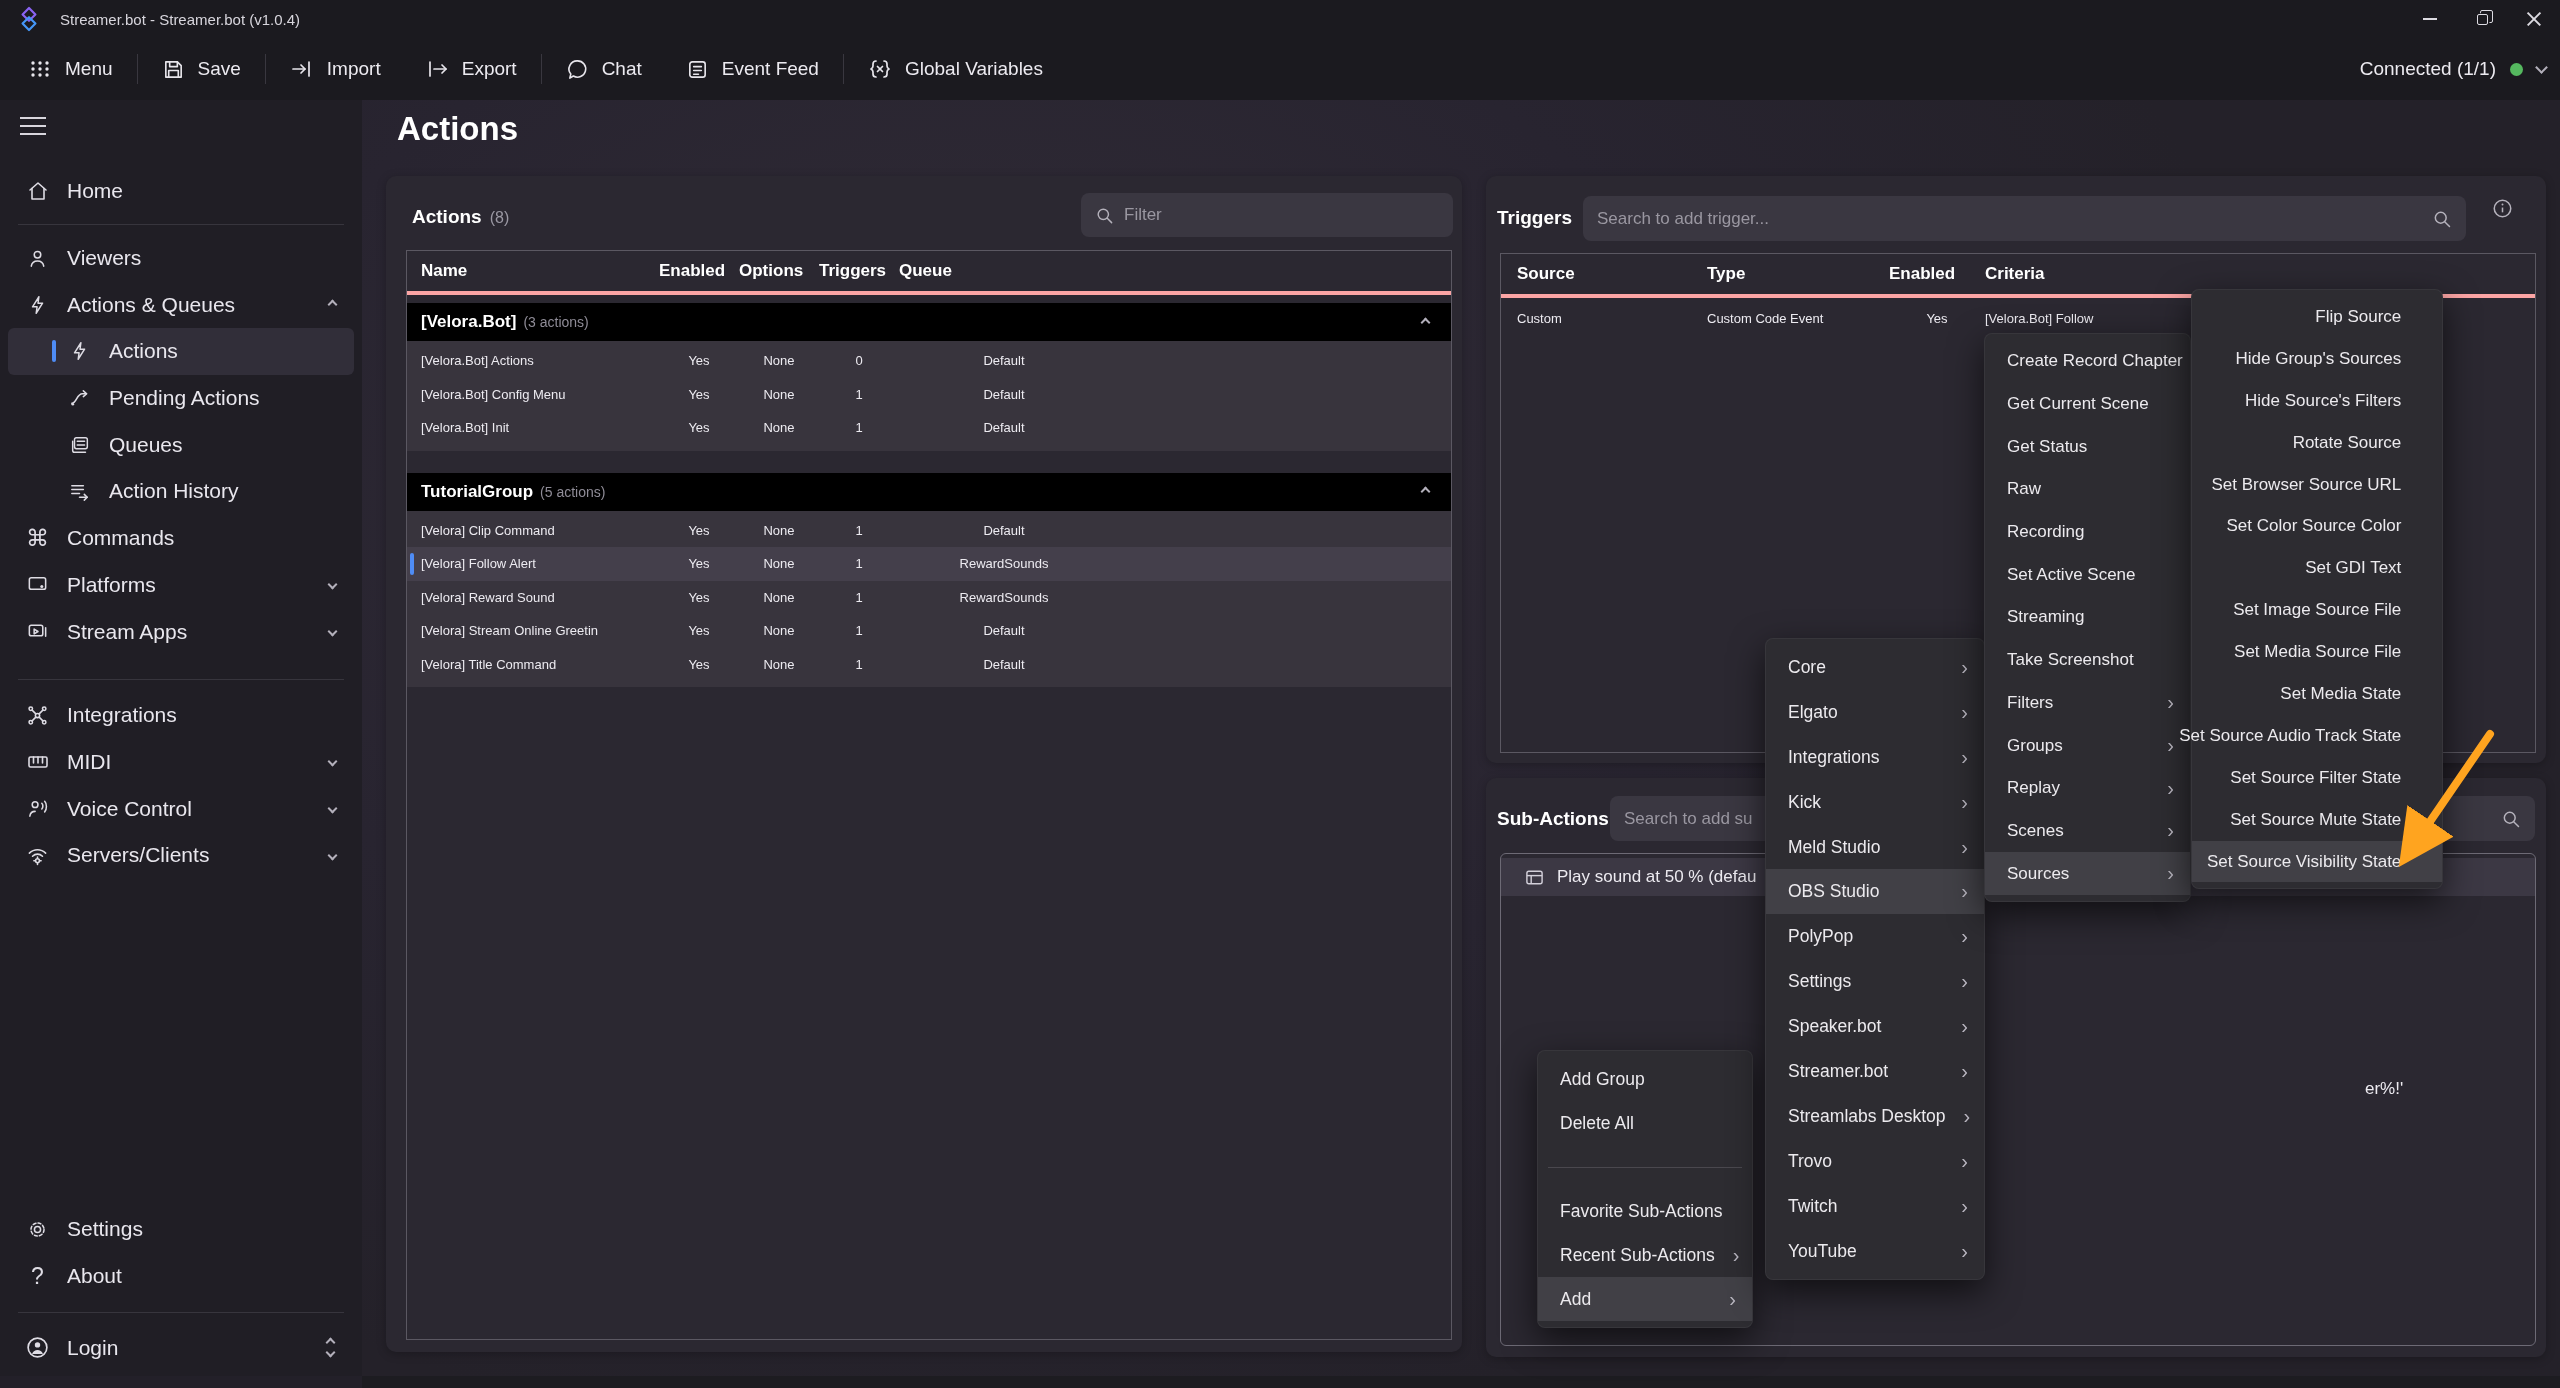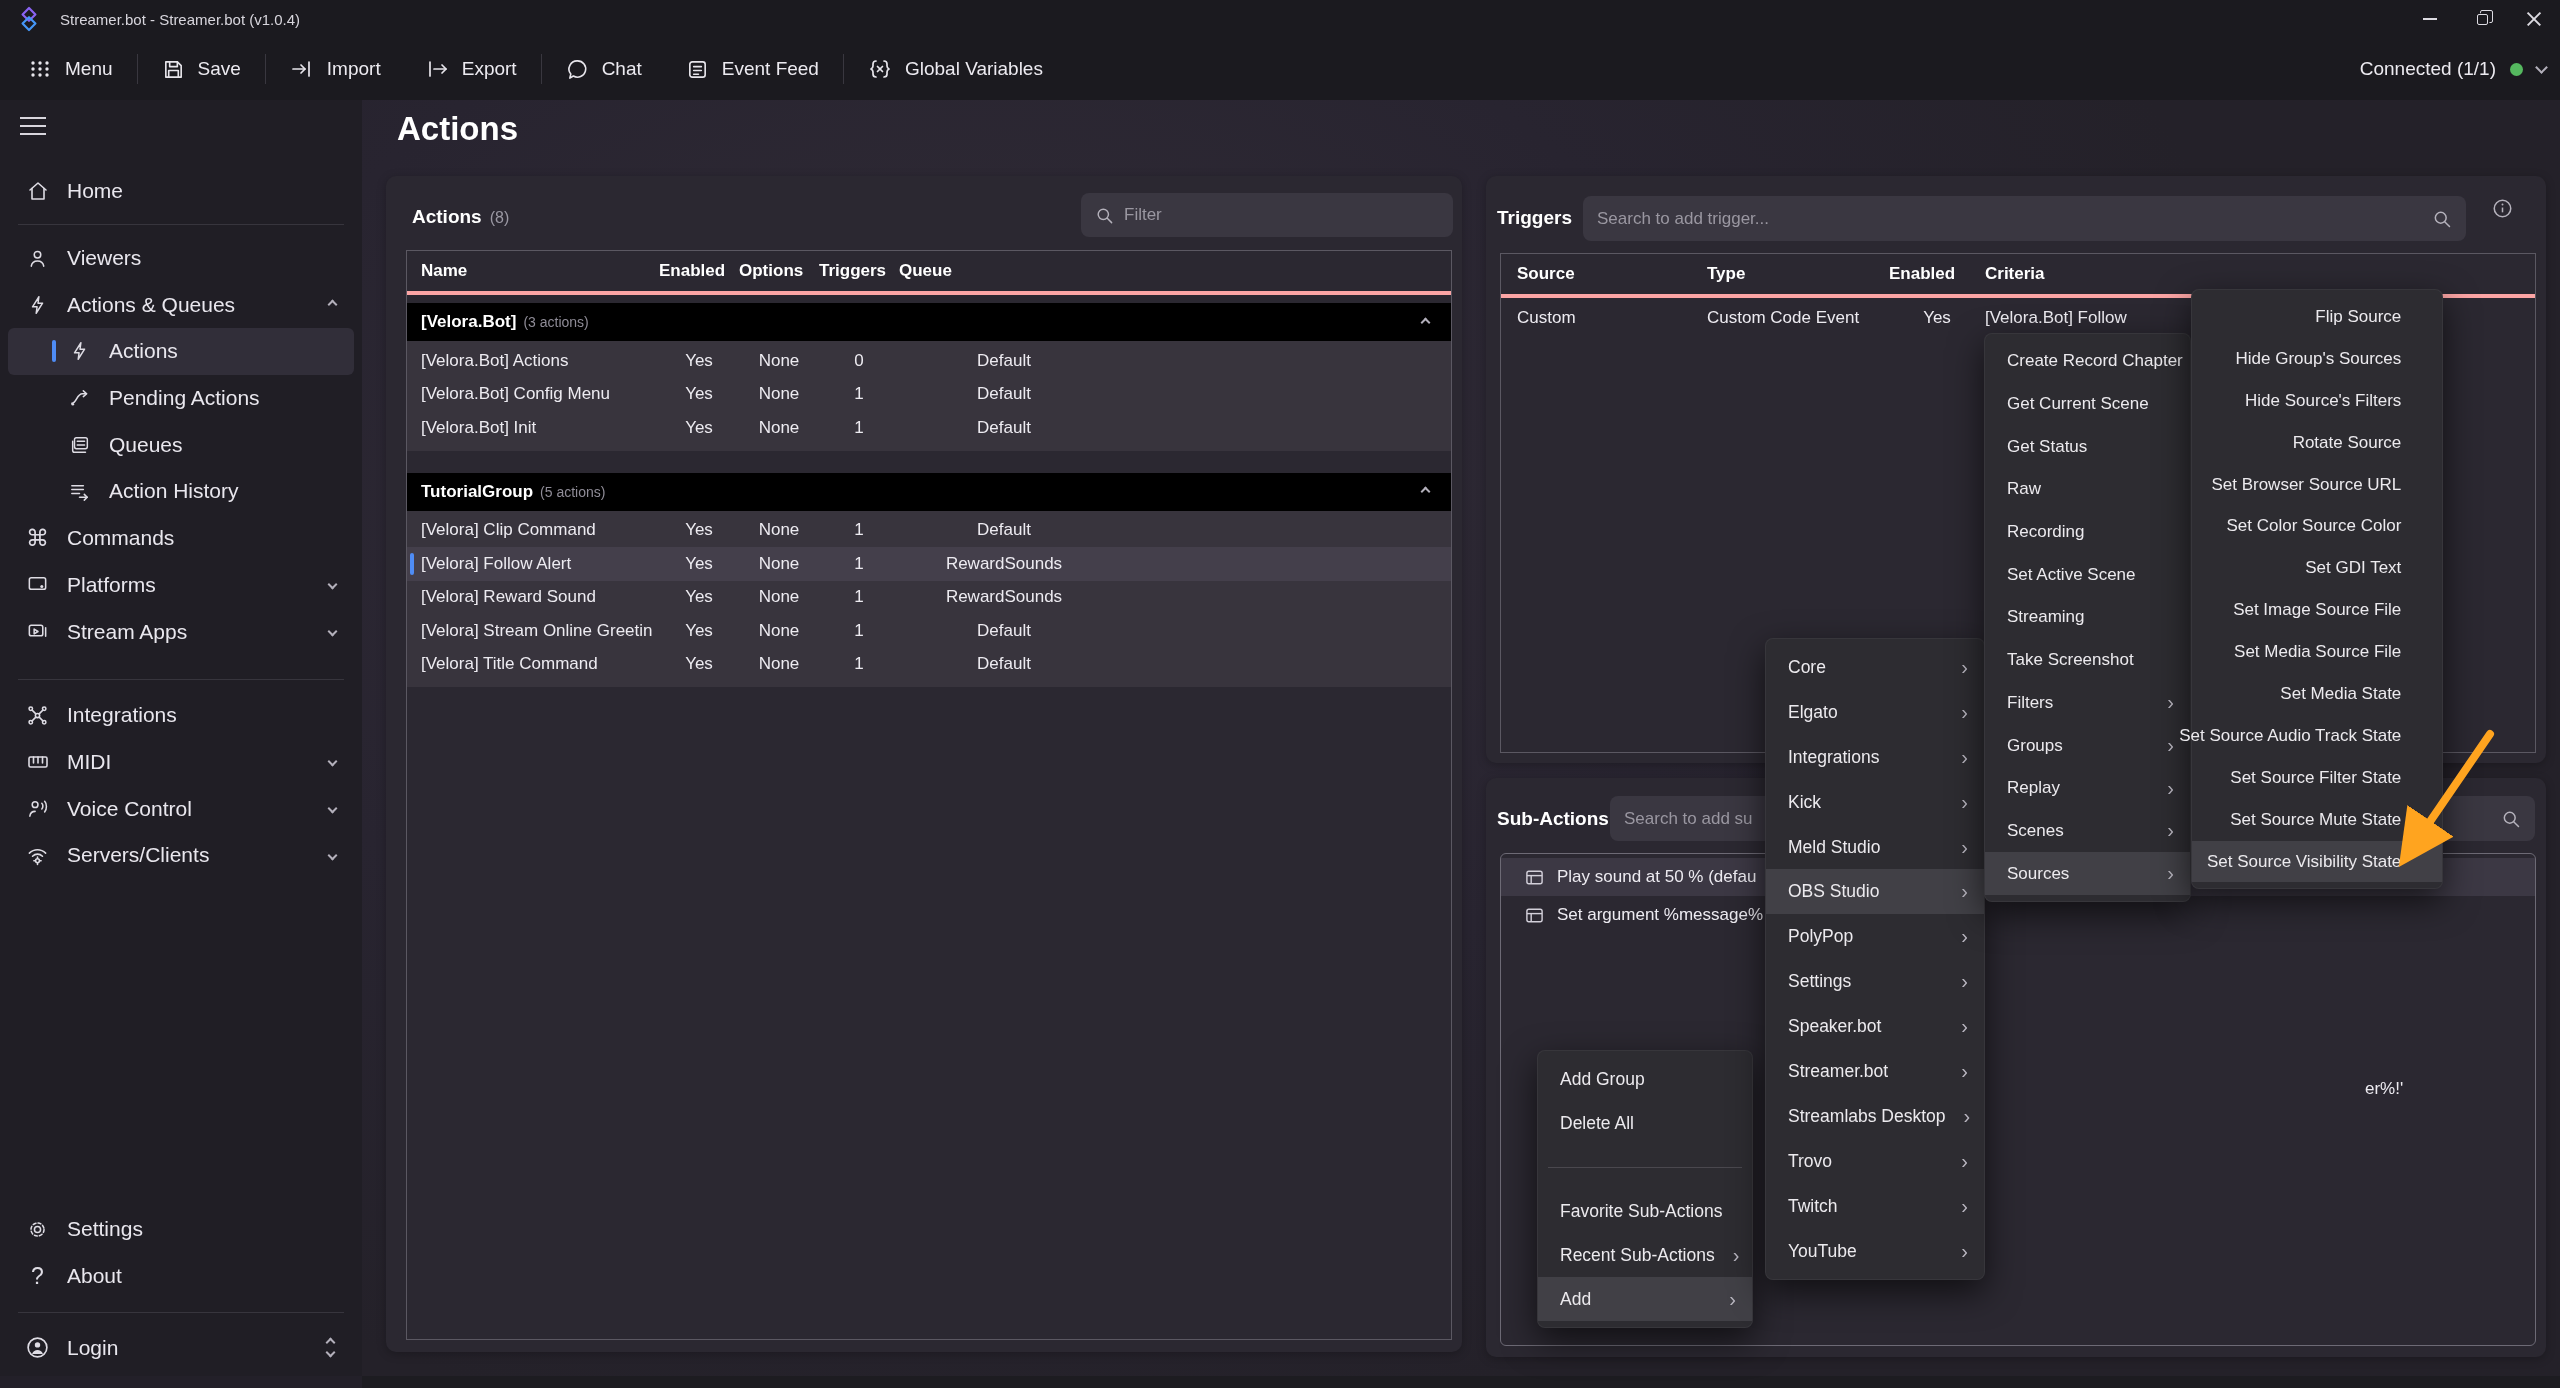--- a/index.html
+++ b/index.html
@@ -87,21 +87,21 @@
 
   
   .cn { width:238px; } .ce { width:80px; } .co { width:80px; } .ct { width:80px; } .cq { width:210px; }
   .val { text-align:center; }
   .ghead { position:relative; display:flex; align-items:center; height:38px; background:#000000;
     padding-left:14px; font-size:17px; margin-top:8px; }
   .ghead .gname { font-weight:bold; color:#ffffff; }
   .ghead .gcount { color:#8f8c97; font-size:14px; margin-left:7px; }
   .ghead .rchev { position:absolute; right:22px; }
   .gbody { background:#38343d; padding:3px 0 6px 0; }
-  .arow { position:relative; display:flex; align-items:center; height:33.5px; font-size:17px;
+  .arow { position:relative; display:flex; align-items:center; height:33.5px; font-size:13px;
     color:#edebf1; padding-left:14px; }
   .arow .bar { position:absolute; left:3px; top:6px; width:4px; height:22px; border-radius:2px; background:transparent; }
   .arow.sel { background:#444051; background:#443f4b; }
   .arow.sel .bar { background:#4f8cf5; }
 
   
   .ts { width:190px; } .tt { width:182px; } .te { width:96px; } .tc { flex:1; }
 
   
   .salist { position:absolute; border:1px solid #6d6a75; border-radius:6px; }
@@ -603,28 +603,20 @@
 
             <div class="sarow sel">
               <svg width="19" height="19" viewBox="0 0 20 20">
                 <rect x="2" y="3.5" width="16" height="13" rx="2"></rect>
                 <path d="M2 8h16"></path>
                 <path d="M6.5 8v8.5"></path>
               </svg>
               <span>Play sound at 50 % (defau</span>
             </div>
 
-            <div class="sarow">
-              <svg width="19" height="19" viewBox="0 0 20 20">
-                <rect x="2" y="3.5" width="16" height="13" rx="2"></rect>
-                <path d="M2 8h16"></path>
-                <path d="M6.5 8v8.5"></path>
-              </svg>
-              <span>Set argument %message%</span>
-            </div>
           </div>
         <span class="fragment">er%!'</span>
       </div>
     </div>
   </div>
 
   <div class="menu" id="menuA">
 
       <div class="mi">
         <span class="lab">Add Group</span>

